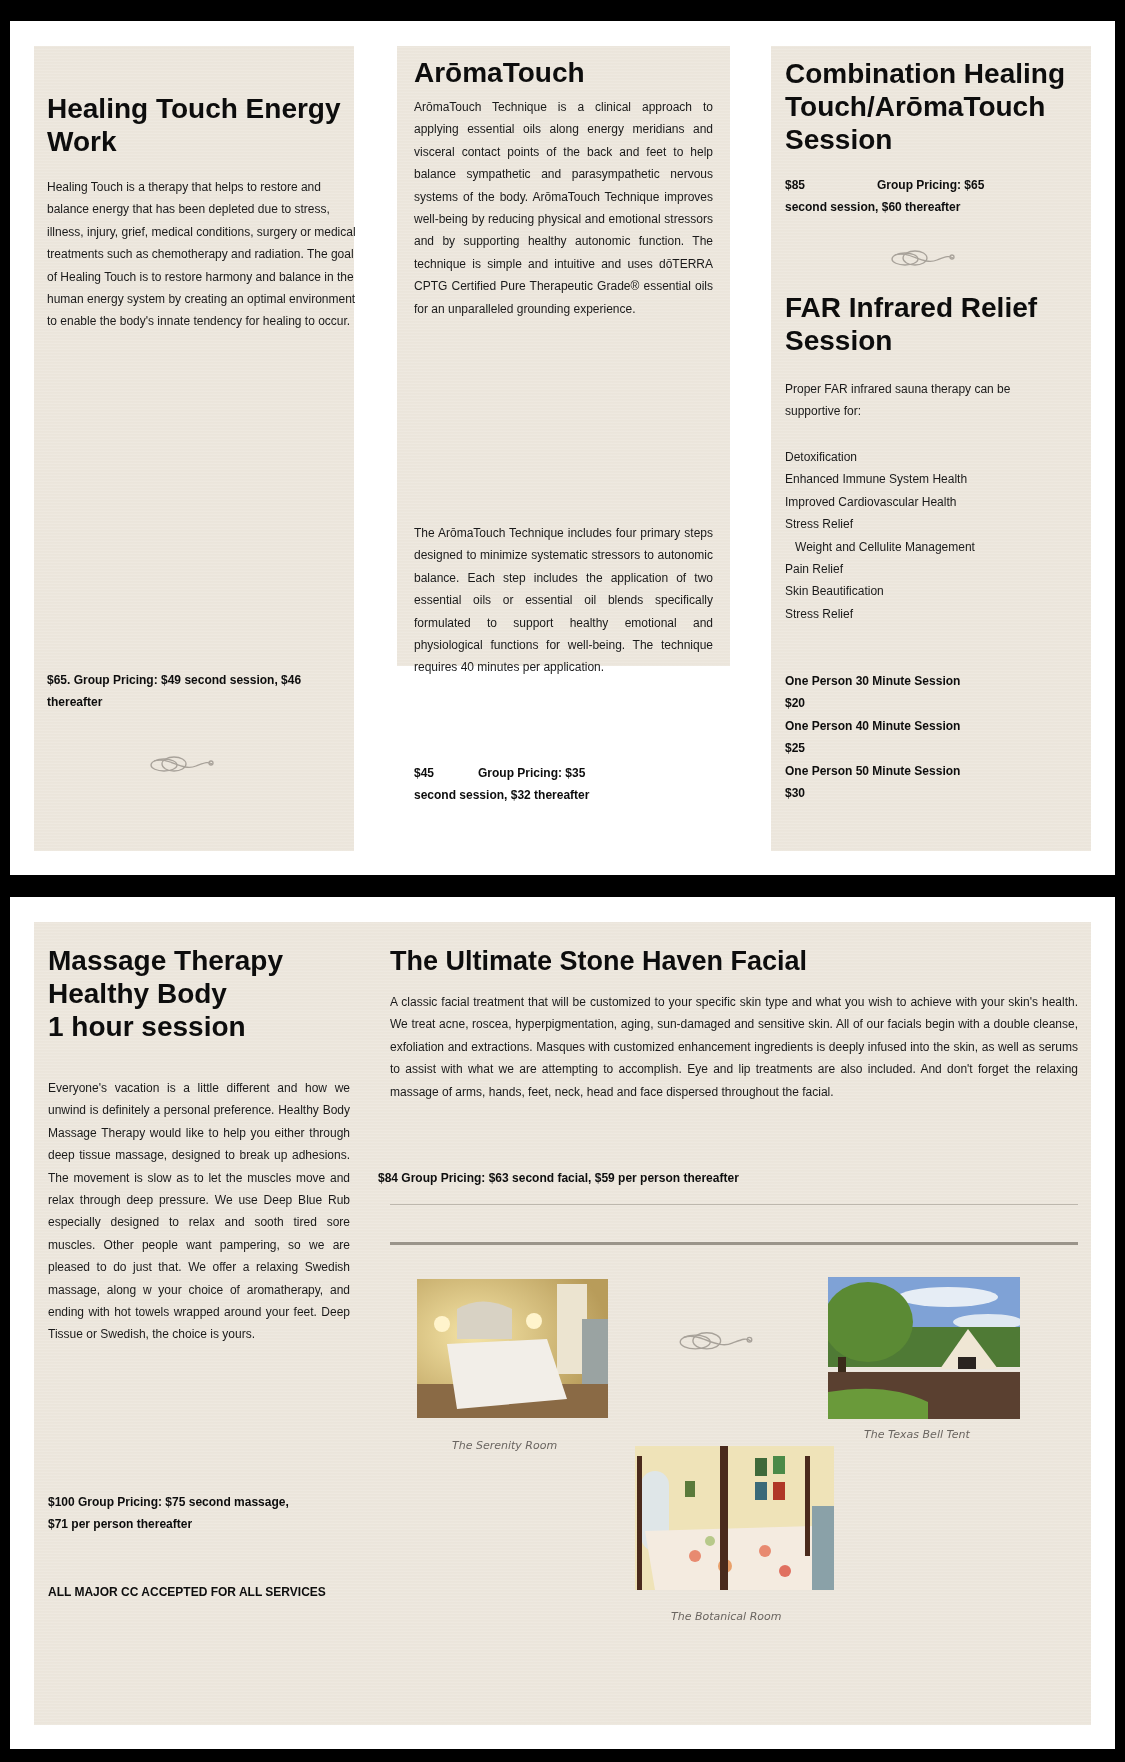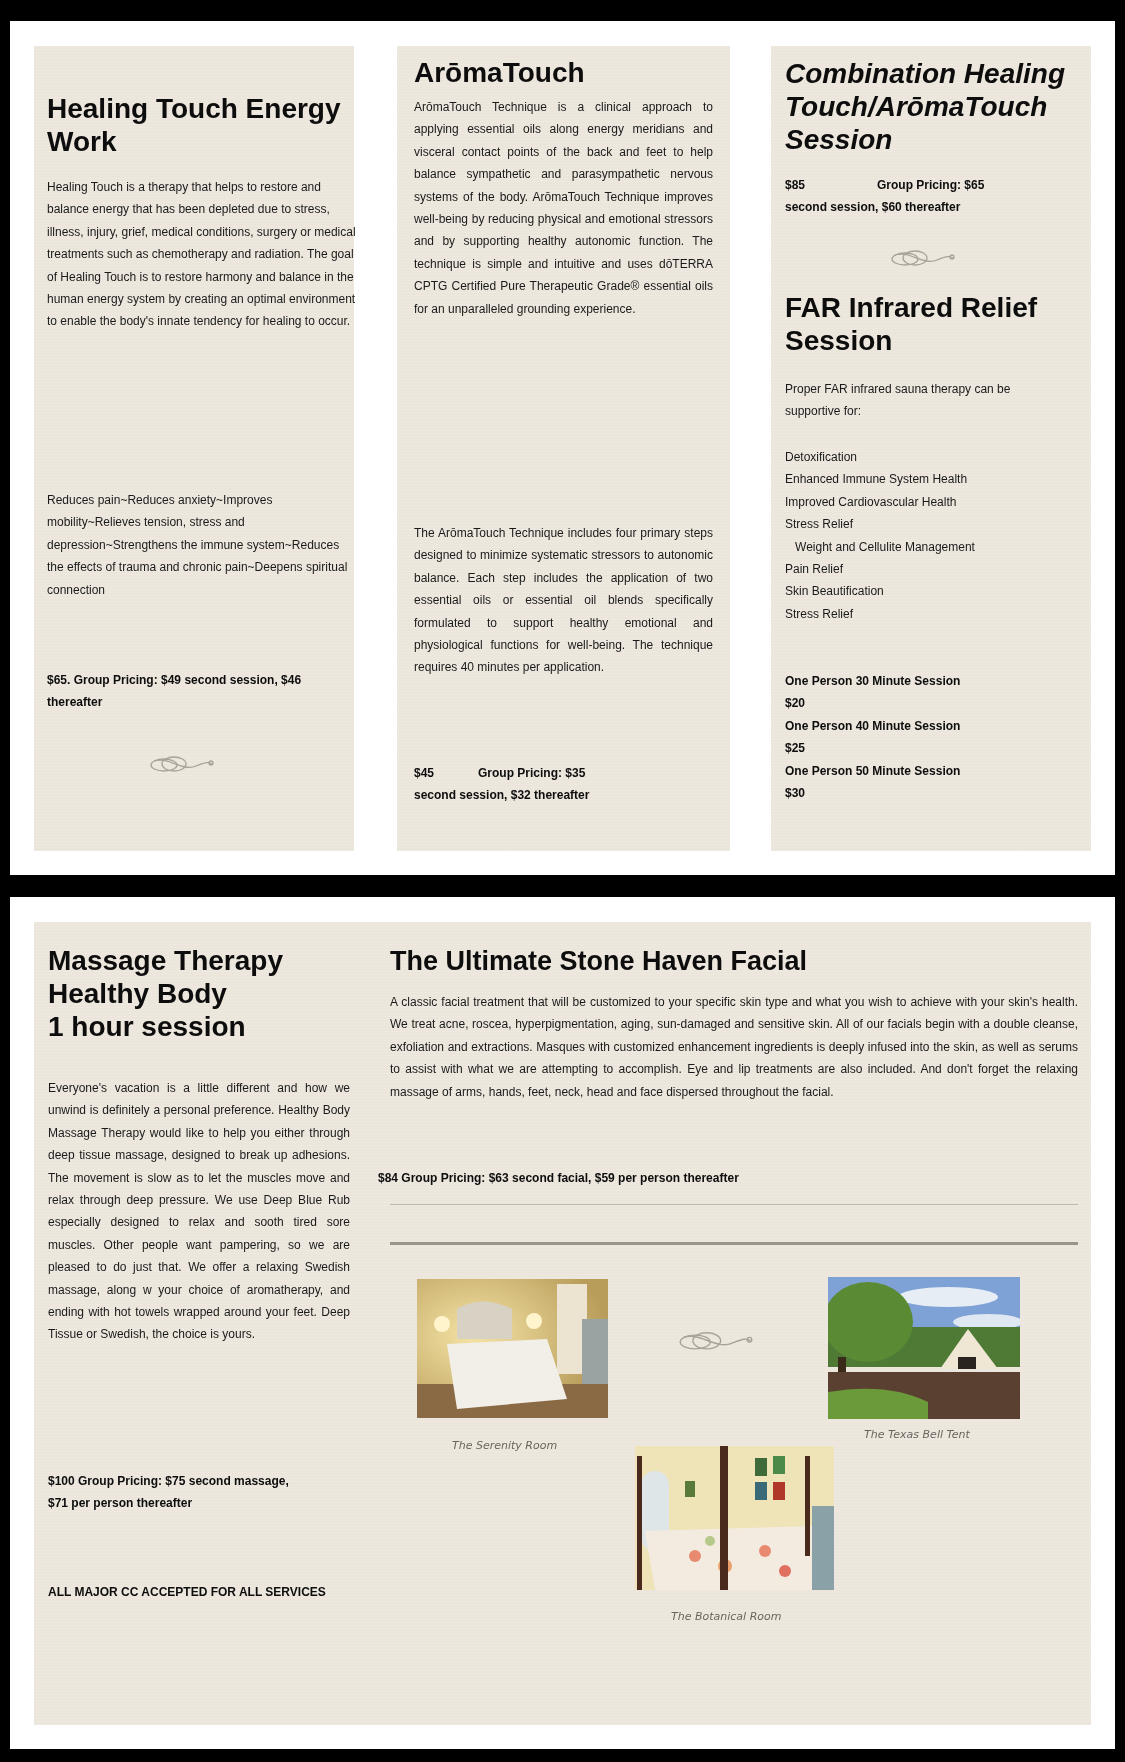--- a/index.html
+++ b/index.html
@@ -4,21 +4,21 @@
 <style>
   html, body { margin:0; padding:0; }
   body { width:1125px; height:1762px; background:#000; position:relative; overflow:hidden;
          font-family:"Liberation Sans", sans-serif; color:#111; }
   .sheet { position:absolute; background:#fff; }
   .sheet.top { left:10px; top:21px; width:1105px; height:854px; }
   .sheet.bottom { left:10px; top:897px; width:1105px; height:852px; }
   .panel { position:absolute; background:#ece6dc;
            background-image:repeating-linear-gradient(0deg, rgba(255,255,255,0.10) 0px, rgba(255,255,255,0.10) 1px, rgba(0,0,0,0.012) 2px, rgba(0,0,0,0) 3px); }
   .p1 { left:24px; top:25px; width:320px; height:805px; }
-  .p2 { left:387px; top:25px; width:333px; height:805px; }
+  .p2 { left:387px; top:25px; width:333px; height:620px; }
   .p3 { left:761px; top:25px; width:320px; height:805px; }
   .p4 { left:24px; top:25px; width:1057px; height:803px; }
 
   h2 { margin:0; font-weight:bold; color:#0d0d0d; }
   .h-big { font-size:28px; line-height:33px; }
   .h-mid { font-size:27px; line-height:34px; }
   p { margin:0; }
   .body { font-size:12px; line-height:22.4px; color:#1a1a1a; }
   .just { text-align:justify; }
   .bold { font-weight:bold; font-size:12px; line-height:22.4px; color:#0d0d0d; }
@@ -35,21 +35,20 @@
   .ptab { display:inline-block; width:108px; }
 </style>
 </head>
 <body>
 
 <div class="sheet top">
 
   <div class="panel p1">
     <h2 class="h-big abs" style="left:13px; top:46px; width:300px;">Healing Touch Energy Work</h2>
     <p class="body abs" style="left:13px; top:130px; width:310px;">Healing Touch is a therapy that helps to restore and balance energy that has been depleted due to stress, illness, injury, grief, medical conditions, surgery or medical treatments such as chemotherapy and radiation. The goal of Healing Touch is to restore harmony and balance in the human energy system by creating an optimal environment to enable the body's innate tendency for healing to occur.</p>
-    <p class="body abs" style="left:13px; top:443px; width:305px;">Reduces pain~Reduces anxiety~Improves mobility~Relieves tension, stress and depression~Strengthens the immune system~Reduces the effects of trauma and chronic pain~Deepens spiritual connection</p>
     <p class="bold abs" style="left:13px; top:623px; width:305px;">$65.  Group Pricing: $49 second session, $46 thereafter</p>
     <div class="flourish" style="left:114px; top:706px;">
       <svg width="68" height="26" viewBox="0 0 68 26">
           <g fill="none" stroke="#a8a29a" stroke-width="1.3">
         <ellipse cx="16" cy="13" rx="13" ry="6"></ellipse>
             <ellipse cx="26" cy="12" rx="12" ry="7"></ellipse>
         <path d="M6 9 C20 4 34 20 48 14 C56 11 60 9 64 12"></path>
             <circle cx="63" cy="11" r="2"></circle>
           </g>
         </svg>
@@ -60,21 +59,21 @@
     <h2 class="h-big abs" style="left:17px; top:10px;">ArōmaTouch</h2>
     <p class="body just abs" style="left:17px; top:50px; width:299px;">ArōmaTouch Technique is a clinical approach to applying essential oils along energy meridians and visceral contact points of the back and feet to help balance sympathetic and parasympathetic nervous systems of the body. ArōmaTouch Technique improves well-being by reducing physical and emotional stressors and by supporting healthy autonomic function. The technique is simple and intuitive and uses dōTERRA CPTG Certified Pure Therapeutic Grade® essential oils for an unparalleled grounding experience.</p>
     <p class="body just abs" style="left:17px; top:476px; width:299px;">The ArōmaTouch Technique includes four primary steps designed to minimize systematic stressors to autonomic balance. Each step includes the application of two essential oils or essential oil blends specifically formulated to support healthy emotional and physiological functions for well-being. The technique requires 40 minutes per application.</p>
     <div class="bold abs" style="left:17px; top:716px; width:300px;">
       <span class="ptab" style="width:64px;">$45</span><span>Group Pricing: $35</span><br>
       <span>second session, $32 thereafter</span>
     </div>
   </div>
 
   <div class="panel p3">
-    <h2 class="h-big abs" style="left:14px; top:11px; width:290px;font-style:italic;">Combination Healing Touch/ArōmaTouch Session</h2>
+    <h2 class="h-big abs" style="left:14px; top:11px; width:290px;">Combination Healing Touch/ArōmaTouch Session</h2>
     <div class="bold abs" style="left:14px; top:128px; width:300px;">
       <span class="ptab" style="width:92px;">$85</span><span>Group Pricing:  $65</span><br>
       <span>second session, $60 thereafter</span>
     </div>
     <div class="flourish" style="left:118px; top:200px;">
       <svg width="68" height="26" viewBox="0 0 68 26">
           <g fill="none" stroke="#a8a29a" stroke-width="1.3">
         <ellipse cx="16" cy="13" rx="13" ry="6"></ellipse>
             <ellipse cx="26" cy="12" rx="12" ry="7"></ellipse>
         <path d="M6 9 C20 4 34 20 48 14 C56 11 60 9 64 12"></path>
@@ -113,21 +112,21 @@
 
 <div class="sheet bottom">
   <div class="panel p4">
 
     <h2 class="h-big abs" style="left:14px; top:22px; width:300px;">
       <div>Massage Therapy</div>
       <div>Healthy Body</div>
       <div>1 hour session</div>
     </h2>
     <p class="body just abs" style="left:14px; top:155px; width:302px;">Everyone's vacation is a little different and how we unwind is definitely a personal preference. Healthy Body Massage Therapy would like to help you either through deep tissue massage, designed to break up adhesions. The movement is slow as to let the muscles move and relax through deep pressure. We use Deep Blue Rub especially designed to relax and sooth tired sore muscles. Other people want pampering, so we are pleased to do just that.  We offer a relaxing Swedish massage, along w your choice of aromatherapy, and ending with hot towels wrapped around your feet. Deep Tissue or Swedish, the choice is yours.</p>
-    <p class="bold abs" style="left:14px; top:548px; width:255px;">$100   Group Pricing:  $75 second massage, $71 per person thereafter</p>
+    <p class="bold abs" style="left:14px; top:569px; width:255px;">$100   Group Pricing:  $75 second massage, $71 per person thereafter</p>
     <p class="bold abs" style="left:14px; top:659px; width:280px;">ALL MAJOR CC ACCEPTED FOR ALL SERVICES</p>
 
     <h2 class="h-mid abs" style="left:356px; top:22px;">The Ultimate Stone Haven Facial</h2>
     <p class="body just abs" style="left:356px; top:69px; width:688px;">A classic facial treatment that will be customized to your specific skin type and what you wish to achieve with your skin's health.   We treat acne, roscea, hyperpigmentation, aging, sun-damaged and sensitive skin.  All of our facials begin with a double cleanse, exfoliation and extractions.   Masques with customized enhancement ingredients is deeply infused into the skin, as well as serums to assist with what we are attempting to accomplish. Eye and lip treatments are also included.  And don't forget the relaxing massage of arms, hands, feet, neck, head and face dispersed throughout the facial.</p>
     <p class="bold abs" style="left:344px; top:245px; width:690px;">$84   Group Pricing:  $63 second facial, $59 per person thereafter</p>
 
     <div class="rule-thin" style="left:356px; top:282px; width:688px;"></div>
     <div class="rule-thick" style="left:356px; top:320px; width:688px;"></div>
 
     <div class="photo" style="left:383px; top:357px; width:191px; height:139px;">

